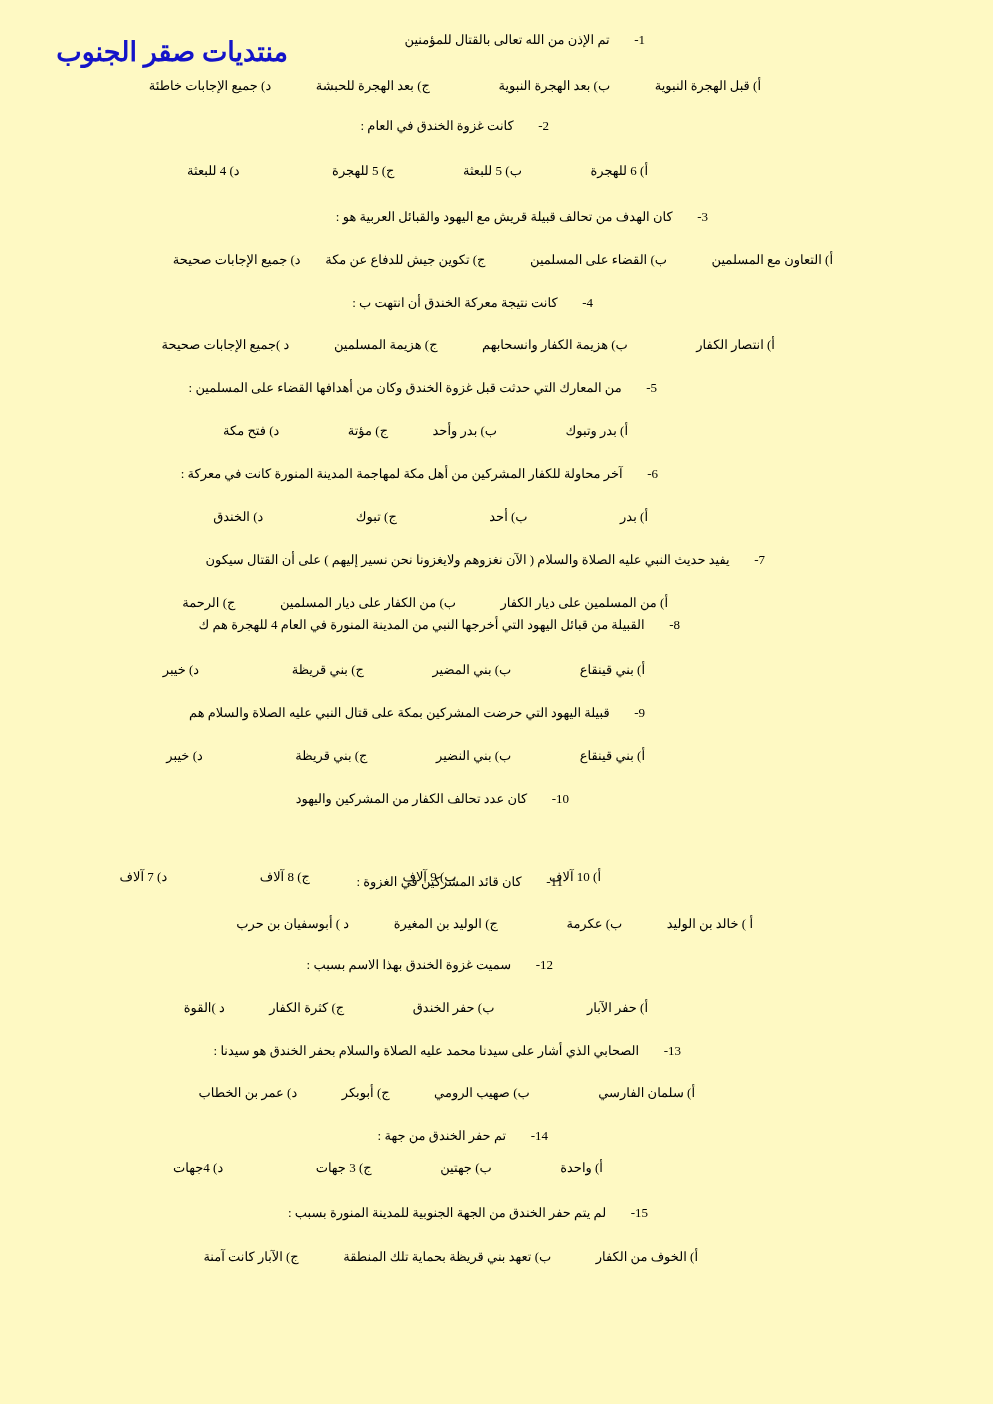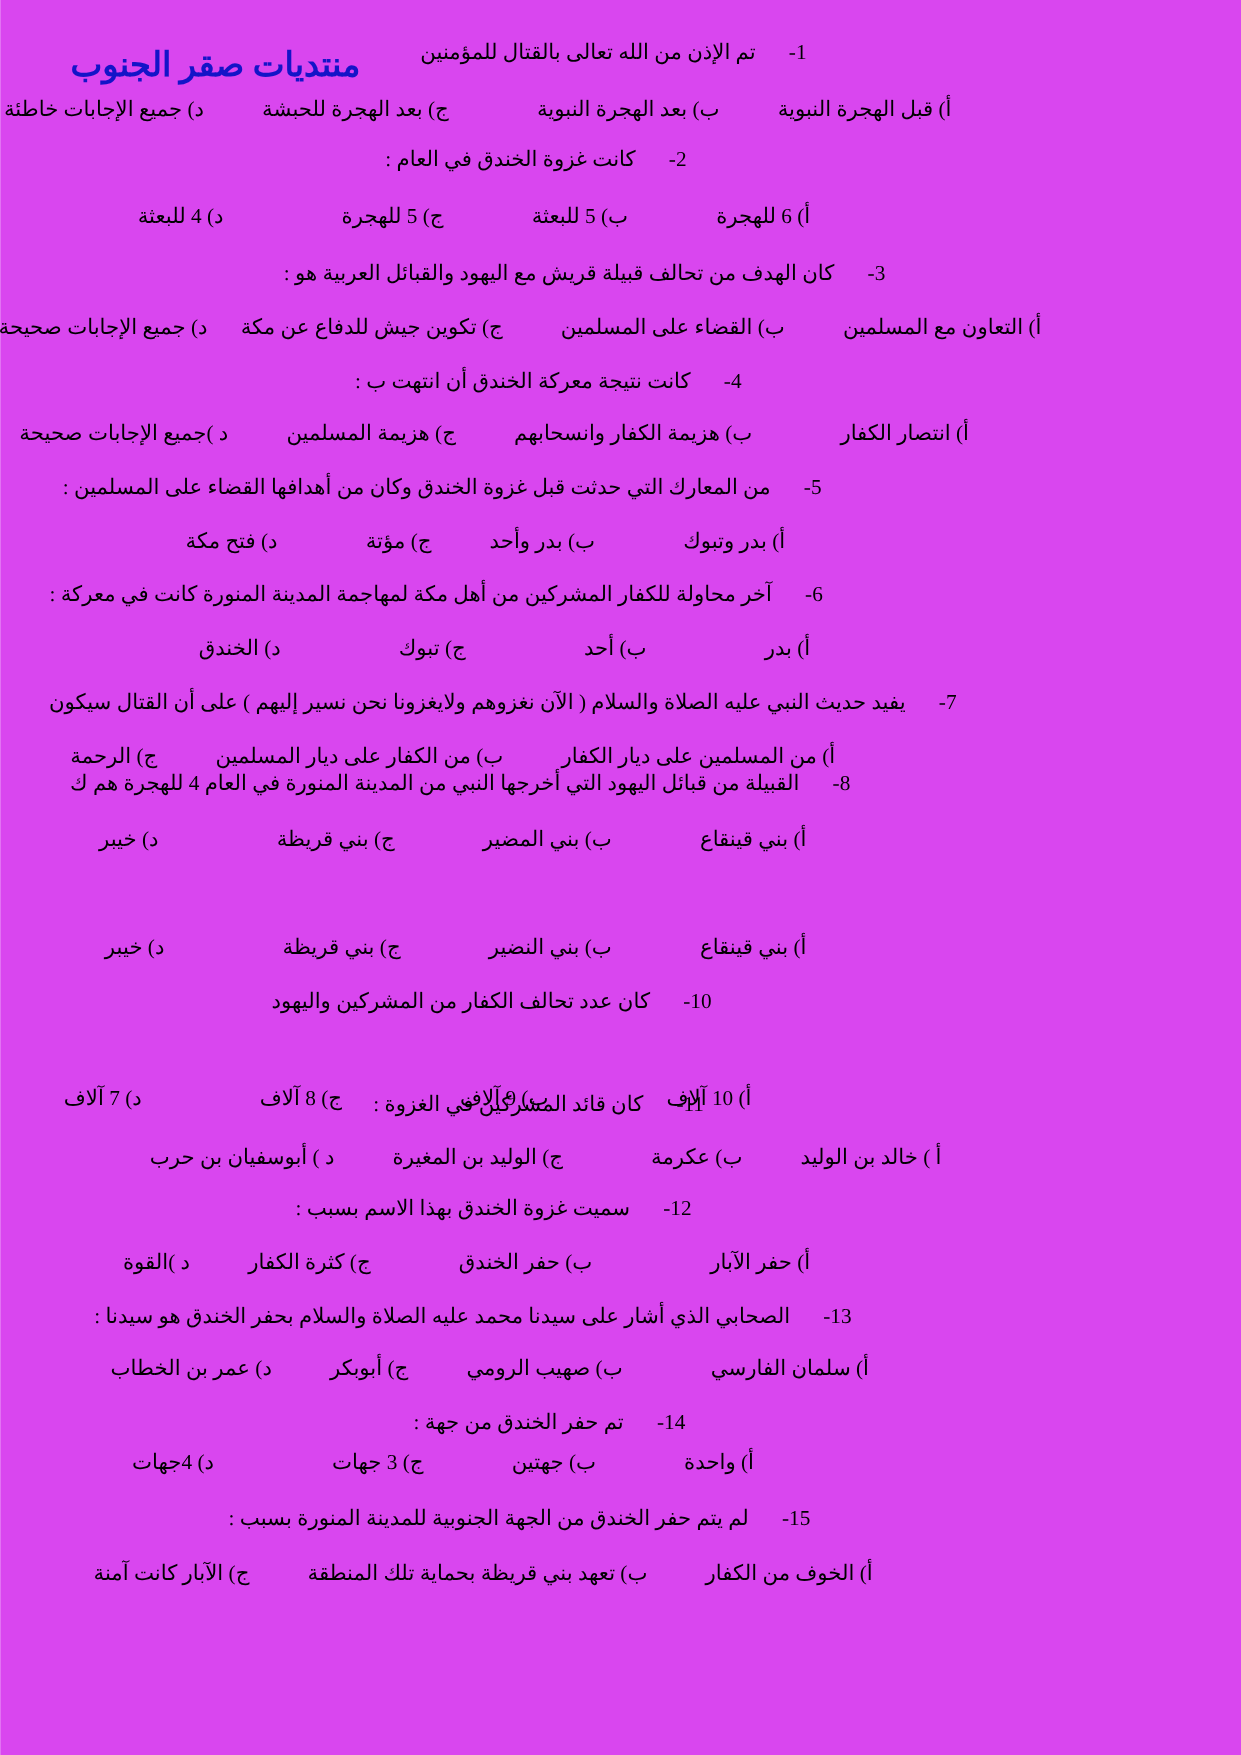--- a/index.html
+++ b/index.html
@@ -13,21 +13,21 @@
     height: 1404px;
     position: relative;
     font-family: "Liberation Serif", "DejaVu Serif", serif;
     color: #000000;
     overflow: hidden;
   }
   .page {
     position: relative;
     width: 993px;
     height: 1404px;
-    background: #d946ef;
+    background: #fef9c3;
     box-sizing: border-box;
     padding: 16px;
   }
   .watermark {
     position: absolute;
     top: 36px;
     right: 705px;
     color: #1414c8;
     font-family: "Liberation Serif", "DejaVu Serif", serif;
     font-size: 27px;
@@ -45,21 +45,21 @@
   .sp-md { display: inline-block; width: 38px; }
   .sp-lg { display: inline-block; width: 62px; }
   .sp-xl { display: inline-block; width: 86px; }
 
   
   .row {
     position: absolute;
     right: 0;
     direction: rtl;
     white-space: nowrap;
-    font-size: 17px;
+    font-size: 13px;
     line-height: 1.2;
   }
 </style>
 </head>
 <body>
 
 <div class="page">
 
   <div class="watermark" style="color: rgb(20, 20, 200);">منتديات صقر الجنوب</div>
 
@@ -174,20 +174,25 @@
   <div class="row" style="top:662px; right:348px;">
     <span class="opt">أ) بني قينقاع</span>
     <span class="sp-lg"></span>
     <span class="opt">ب) بني المضير</span>
     <span class="sp-lg"></span>
     <span class="opt">ج) بني قريظة</span>
     <span class="sp-xl"></span>
     <span class="opt">د) خيبر</span>
   </div>
 
+  <div class="row" style="top:705px; right:348px;">
+    <span>9-</span>
+    <span class="sp-sm"></span>
+    <span>قبيلة اليهود التي حرضت المشركين بمكة على قتال النبي عليه الصلاة والسلام هم</span>
+  </div>
   <div class="row" style="top:748px; right:348px;">
     <span class="opt">أ) بني قينقاع</span>
     <span class="sp-lg"></span>
     <span class="opt">ب) بني النضير</span>
     <span class="sp-lg"></span>
     <span class="opt">ج) بني قريظة</span>
     <span class="sp-xl"></span>
     <span class="opt">د) خيبر</span>
   </div>
 

